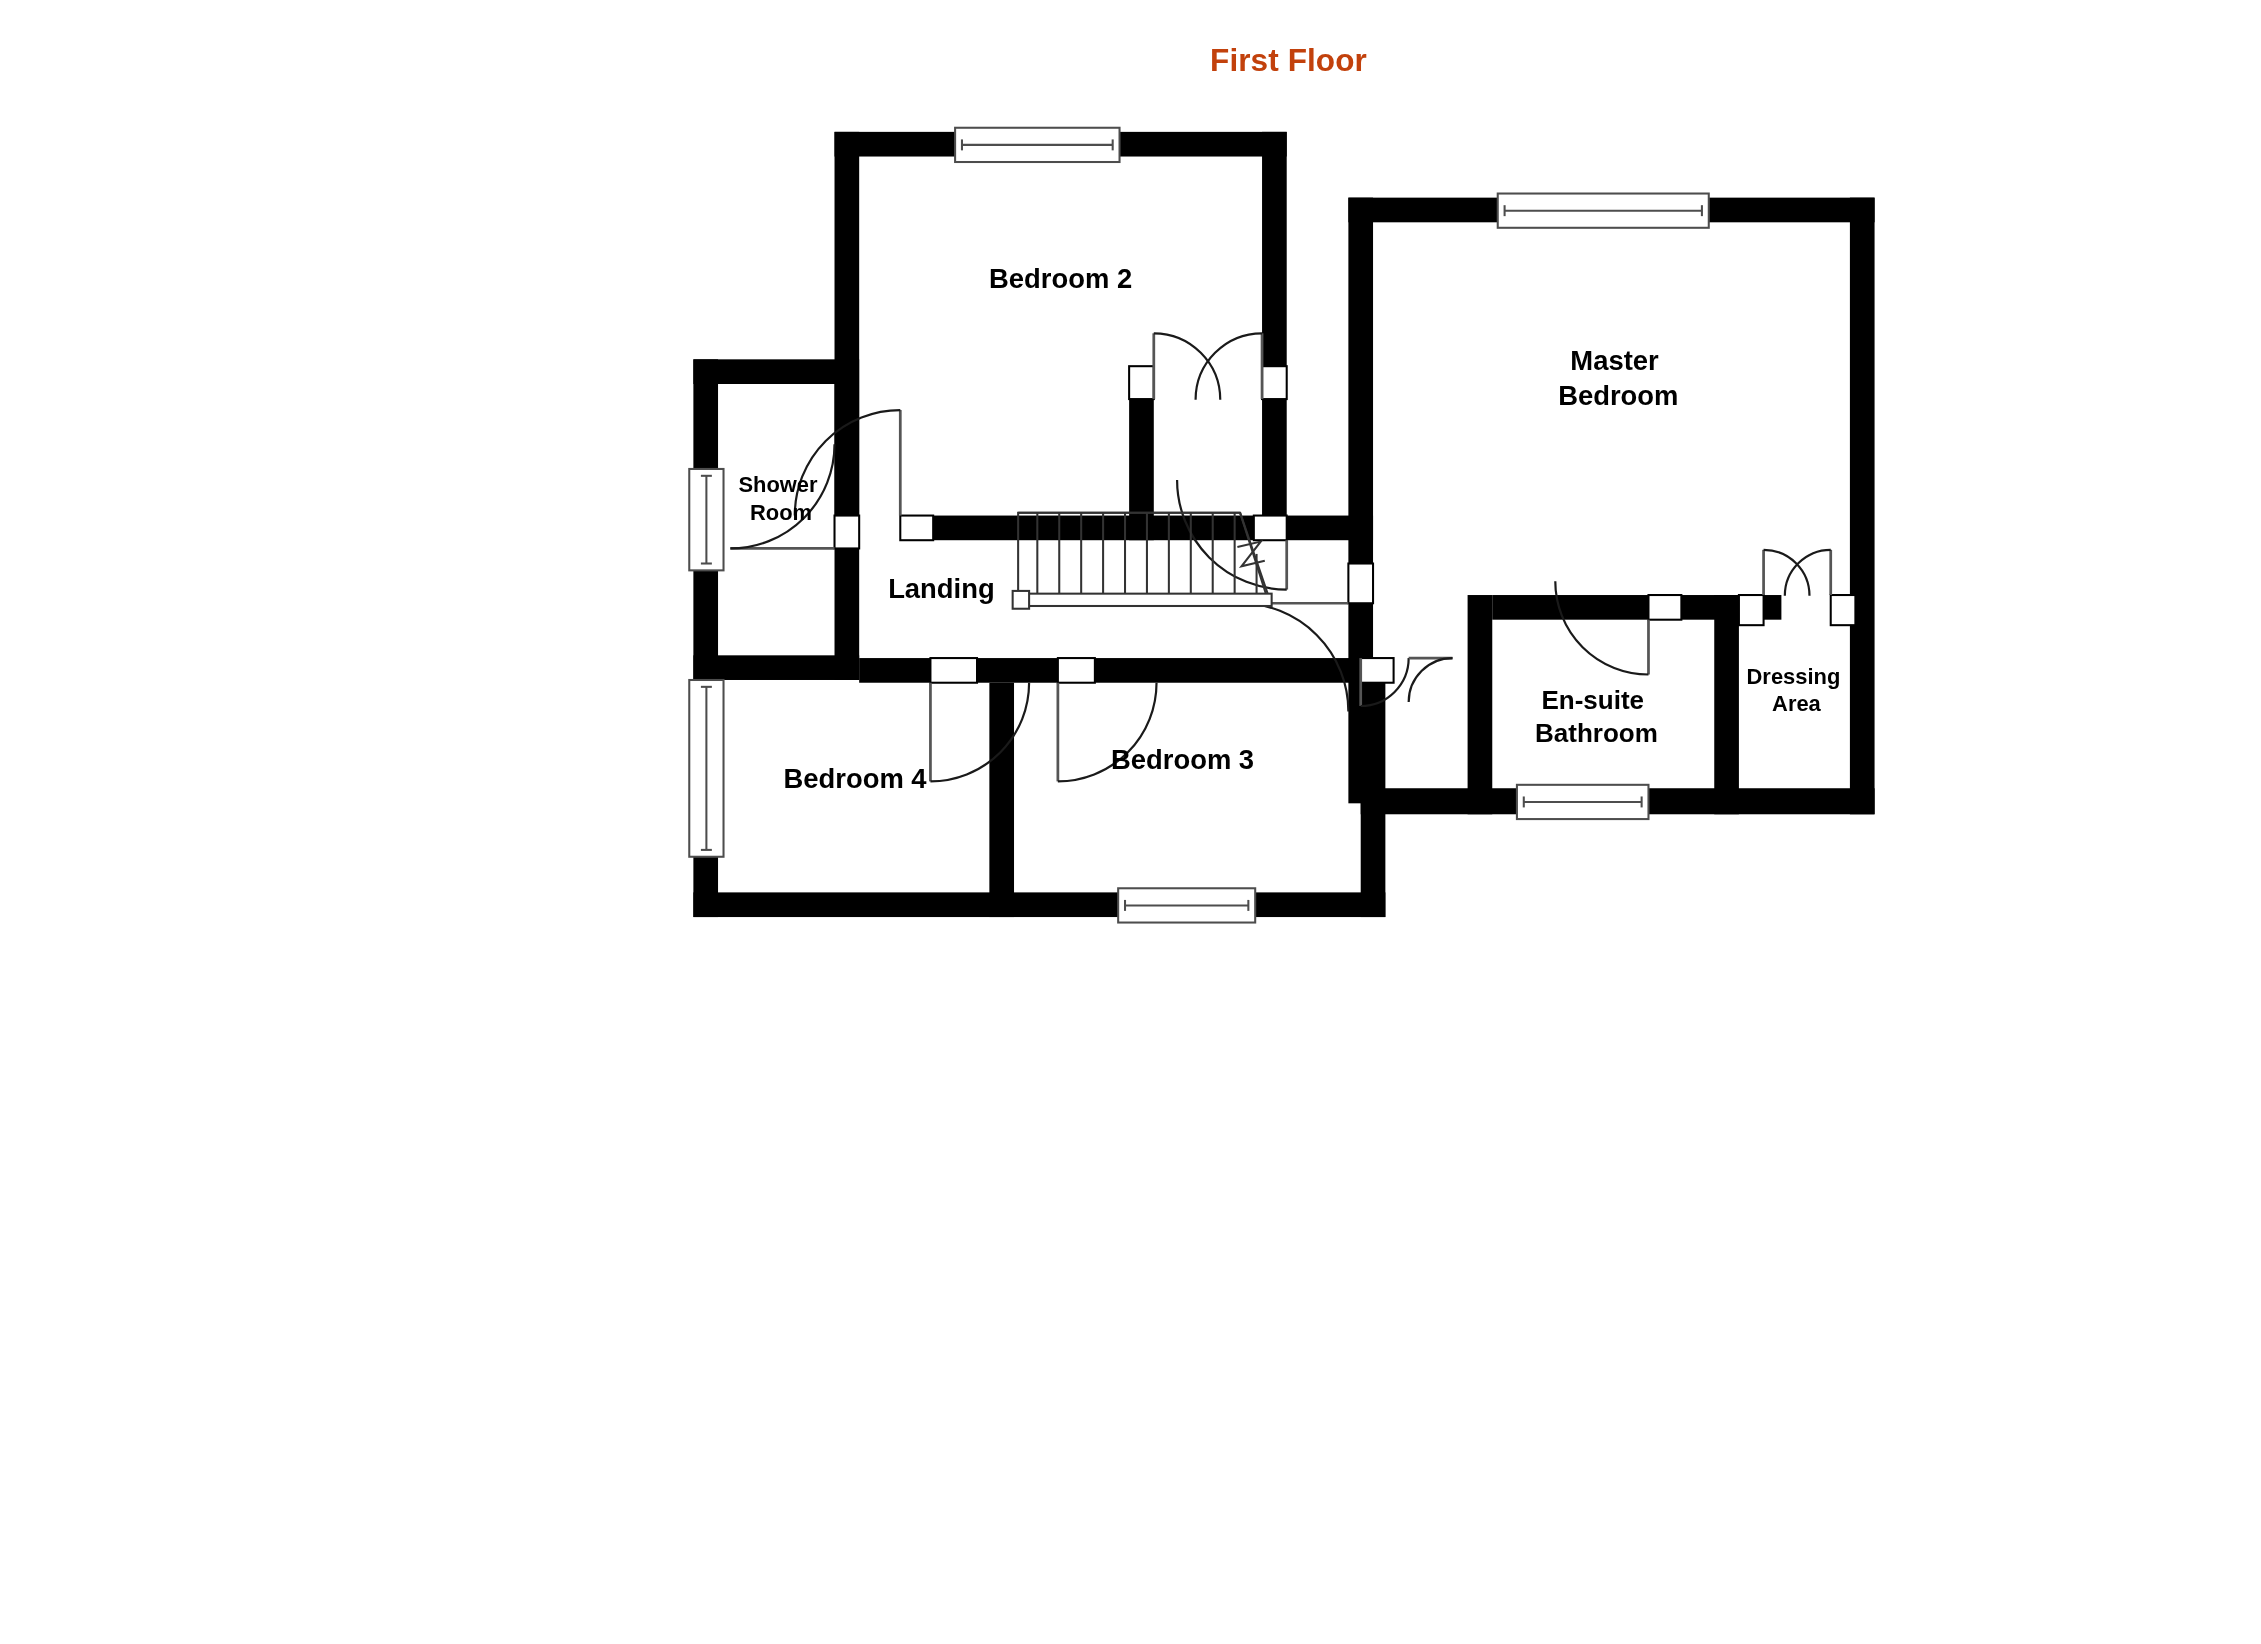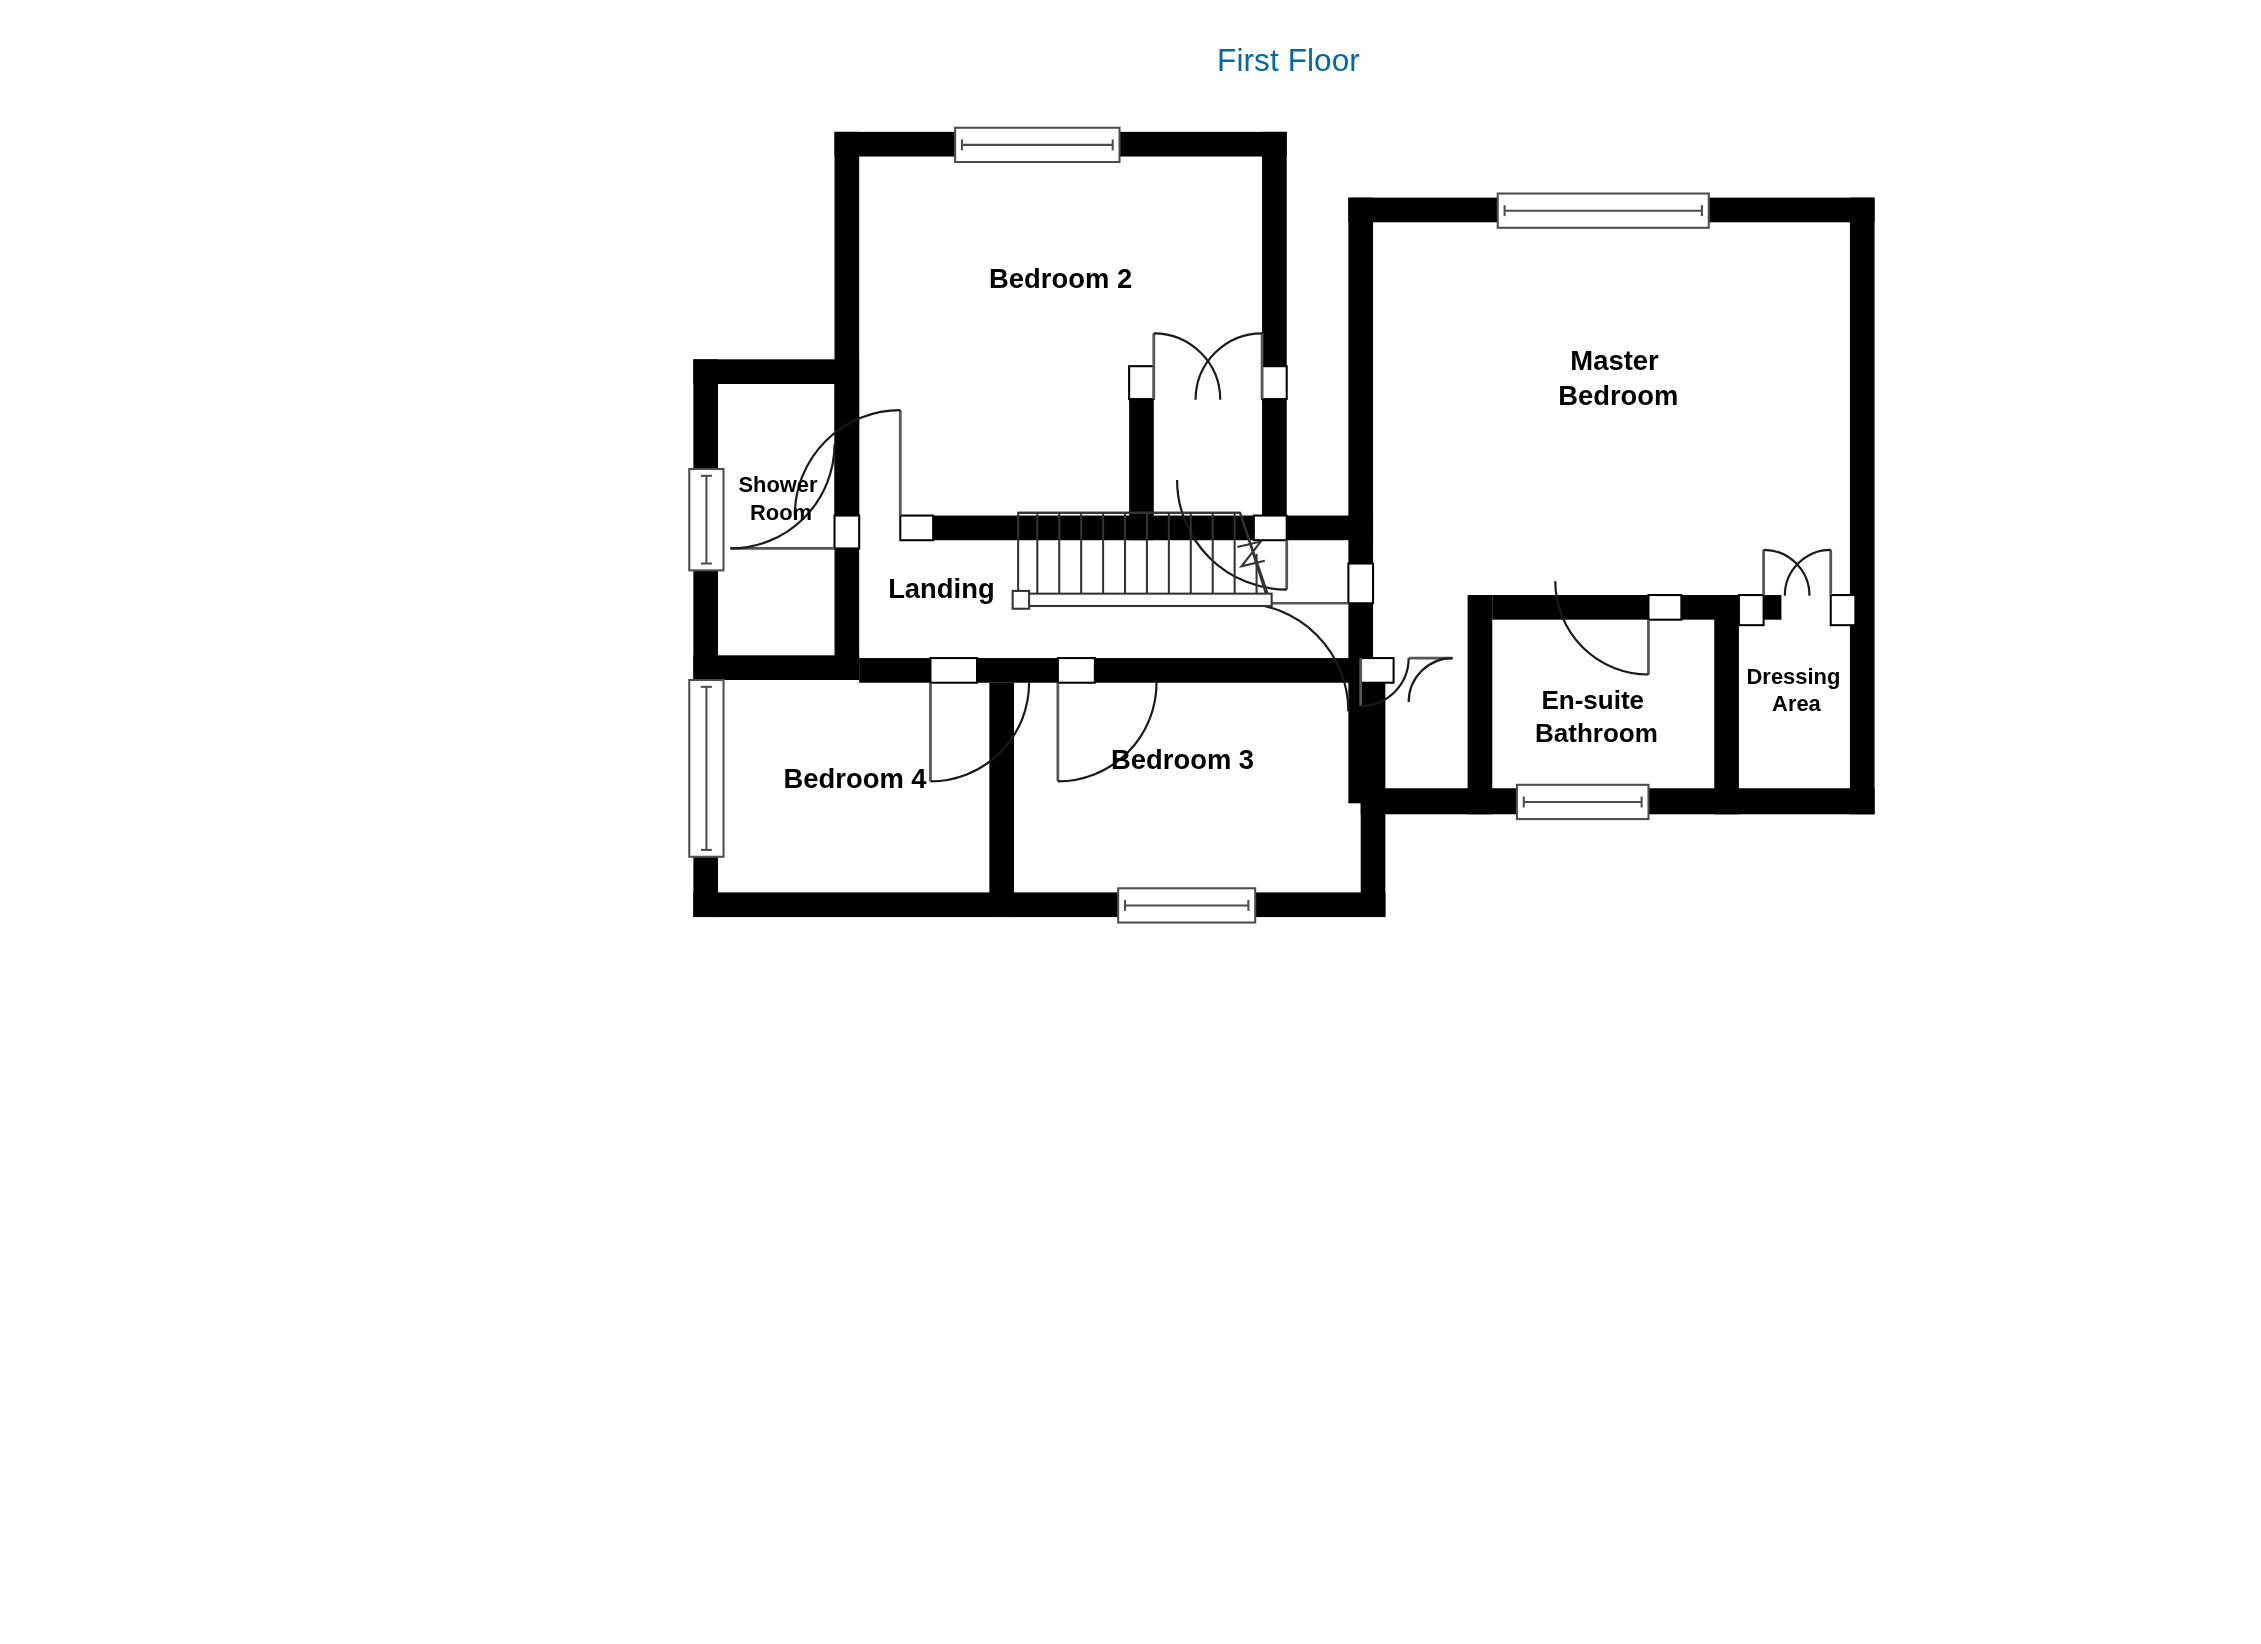--- a/index.html
+++ b/index.html
@@ -20,22 +20,22 @@
     width: 2261px;
     height: 1645px;
   }
   .plan-title {
     position: absolute;
     left: 0;
     top: 42px;
     width: 2261px;
     text-align: center;
     font-size: 31.5px;
-    font-weight: normal;
-    color: #0369a1;
+    font-weight: bold;
+    color: #c2410c;
     letter-spacing: 0.1px;
   }
   
   .plan-title .inner {
     display: inline-block;
     transform: translateX(158px);
   }
   svg#plan-svg {
     position: absolute;
     left: 0;

